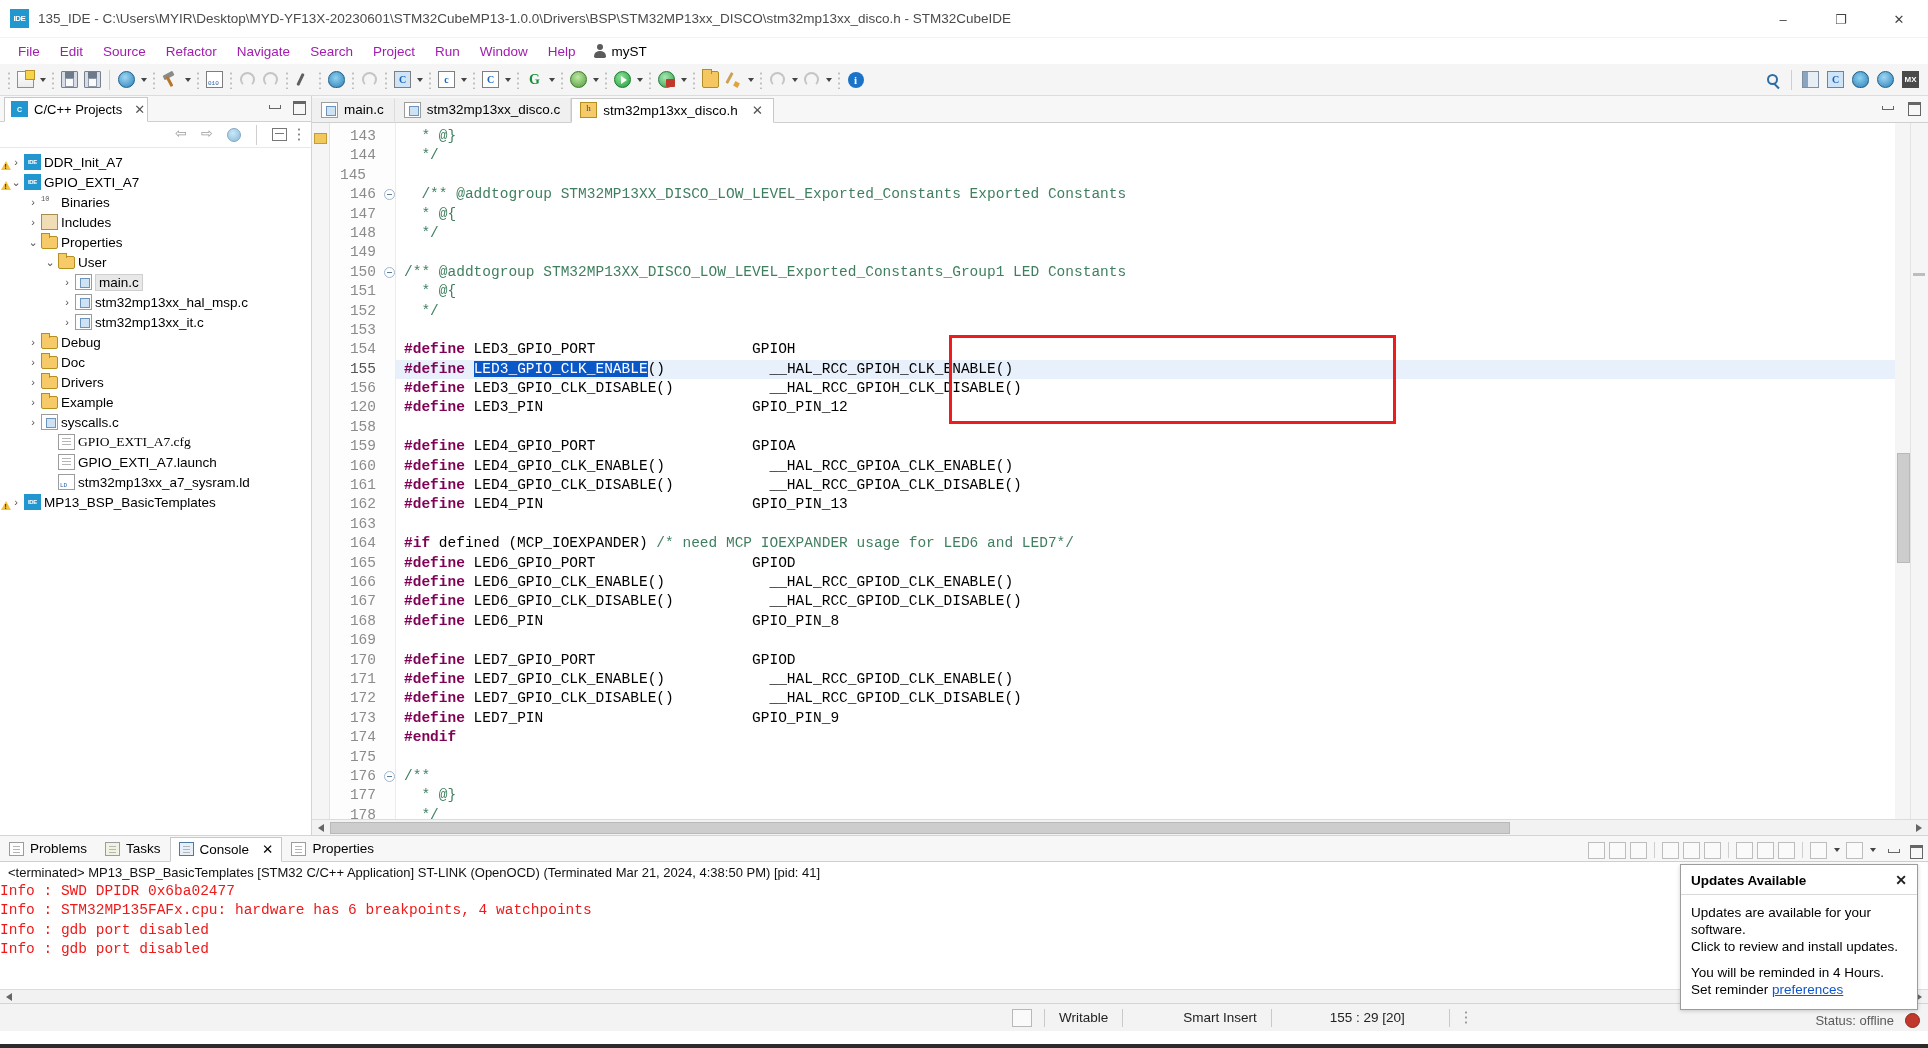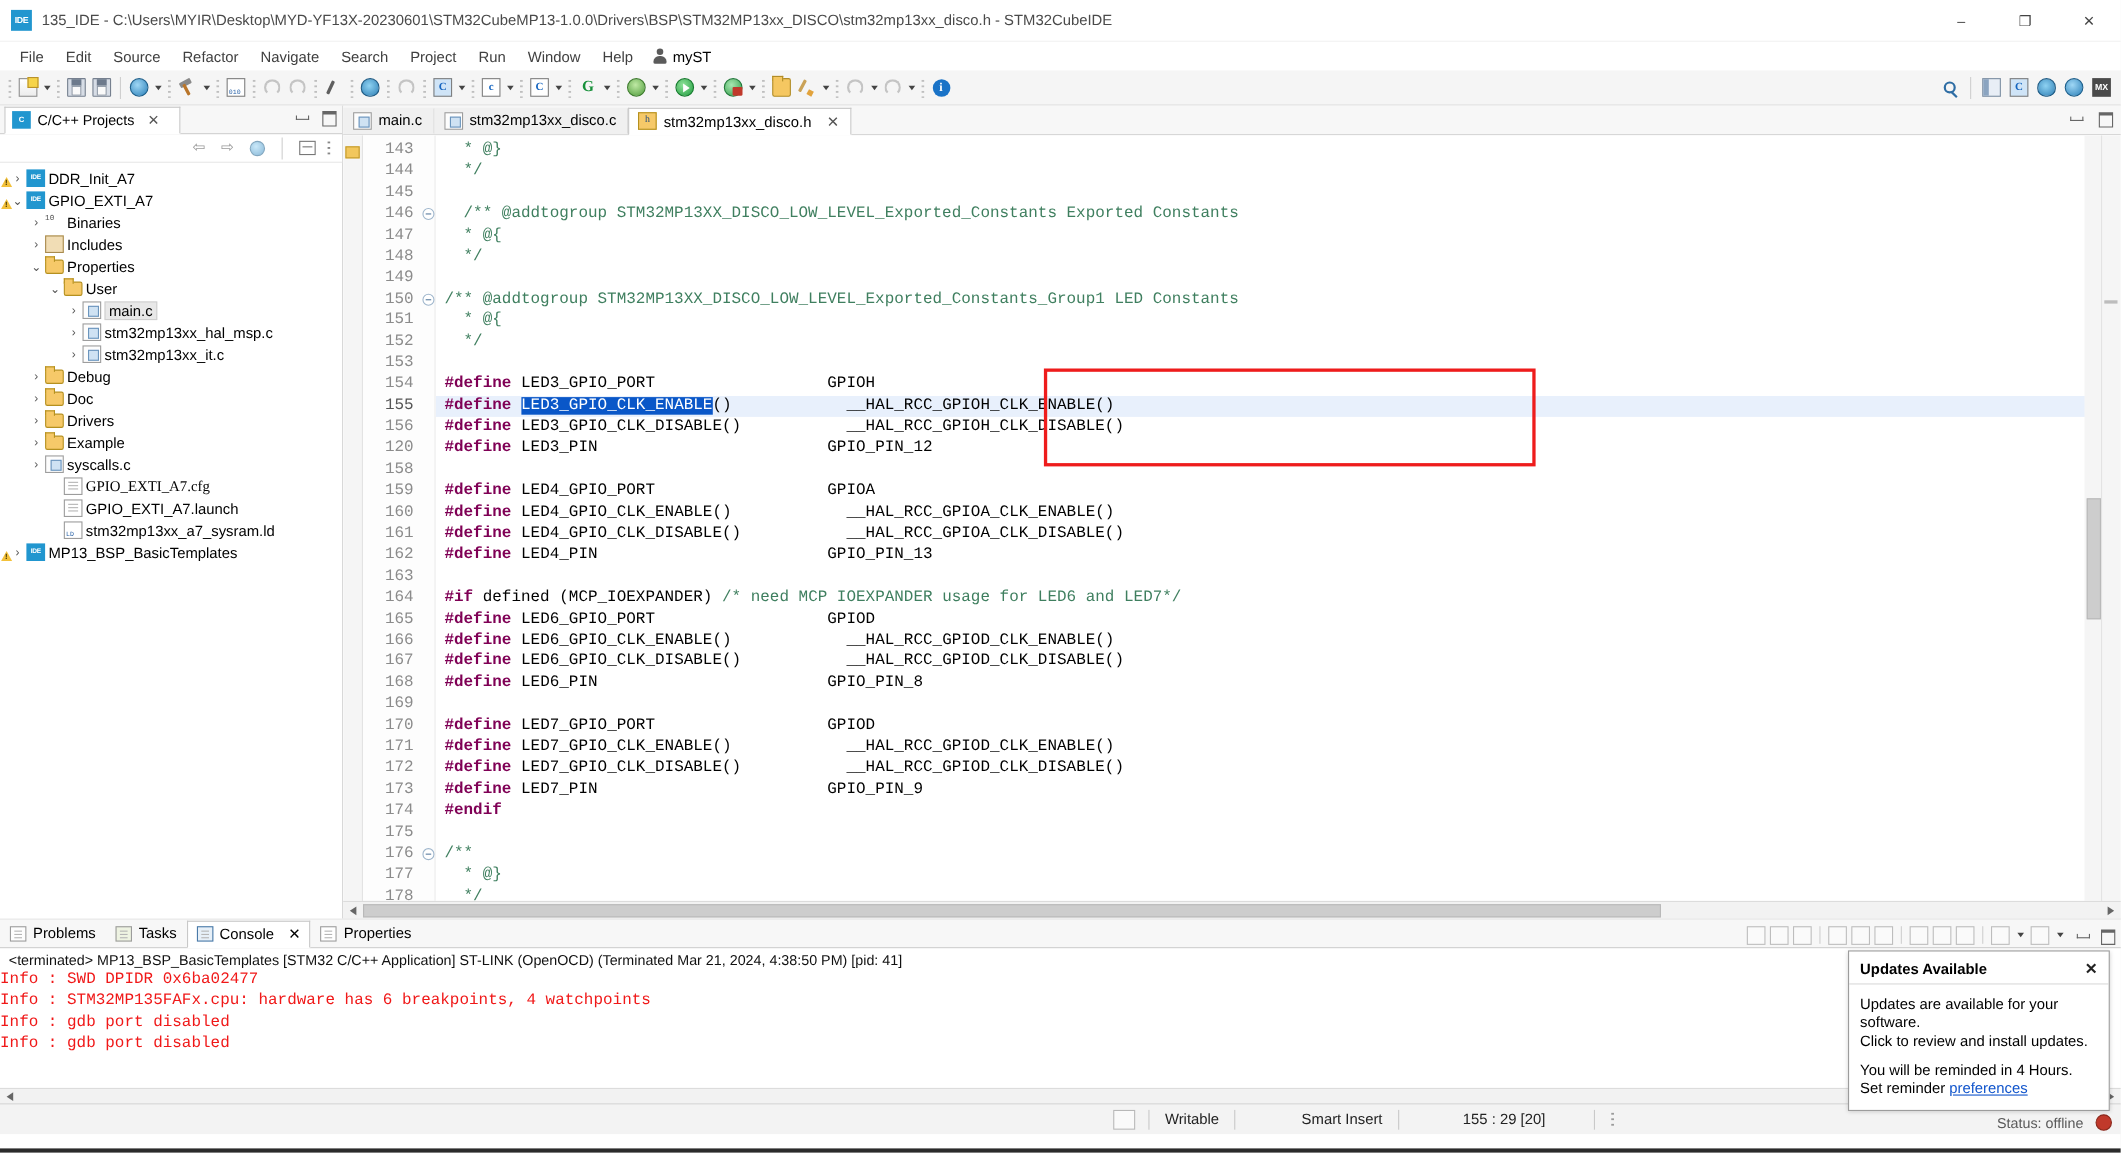--- a/index.html
+++ b/index.html
@@ -24,21 +24,21 @@
     background: #2196cf; color: #fff; font-size: 8px; font-weight: bold;
     display: flex; align-items: center; justify-content: center; letter-spacing: -0.4px;
   }
   .title-text { font-size: 13.5px; color: #4a4a4a; white-space: nowrap; }
   .winbtns { position: absolute; right: 0; top: 0; height: 38px; display: flex; }
   .winbtn { width: 58px; height: 38px; display: flex; align-items: center; justify-content: center;
             font-size: 13px; color: #444; }
 
   
   .menubar { height: 26px; background: #ffffff; display: flex; align-items: center; padding-left: 8px; }
-  .menu-item { padding: 3px 10px; font-size: 13.5px; color: #404040; cursor: default; }
+  .menu-item { padding: 3px 10px; font-size: 13.5px; color: #a21caf; cursor: default; }
   .myst { display: flex; align-items: center; gap: 5px; padding: 3px 8px; font-size: 13.5px; }
   .person-glyph { width: 13px; height: 15px; position: relative; }
   .person-glyph::before { content: ""; position: absolute; left: 3.5px; top: 0; width: 6px; height: 6px;
     border-radius: 50%; background: #5b5b5b; }
   .person-glyph::after { content: ""; position: absolute; left: 0.5px; top: 7px; width: 12px; height: 7px;
     border-radius: 6px 6px 2px 2px; background: #5b5b5b; }
 
   
   .toolbar { height: 32px; background: #f5f5f5; border-bottom: 1px solid #dcdcdc;
              display: flex; align-items: center; padding: 0 4px; position: relative; }
@@ -102,21 +102,21 @@
   .ico.mx { background:#4a4a4a; color:#fff; font-size:8px; font-weight:bold; display:flex;
      align-items:center; justify-content:center;}
 
   
   .main { display: flex; height: 739px; }
 
   
   .explorer { width: 312px; border-right: 1px solid #d4d4d4; background: #ffffff; display: flex; flex-direction: column; }
   .view-tabbar { height: 26px; background: #f7f7f7; display: flex; align-items: flex-end;
                  border-bottom: 1px solid #d0d0d0; position: relative; }
-  .view-tab { display: flex; align-items: center; gap: 6px; padding: 3px 18px 4px 6px; background: #fff;
+  .view-tab { display: flex; align-items: center; gap: 6px; padding: 3px 2px 4px 6px; background: #fff;
               border: 1px solid #c8c8c8; border-bottom: 1px solid #fff; font-size: 13px; margin-left: 4px;
               position: relative; top: 1px; }
   .view-tab .x { margin-left: 6px; color: #555; font-size: 13px; }
   .view-minmax { position: absolute; right: 6px; top: 4px; display: flex; gap: 10px; }
   .minbtn, .maxbtn { width: 14px; height: 12px; position: relative; }
   .minbtn::after { content:""; position:absolute; left:2px; bottom:3px; width:10px; height:3px; border:1px solid #666; border-top:none;}
   .maxbtn::after { content:""; position:absolute; left:2px; top:1px; width:11px; height:10px; border:1px solid #666; border-top-width:3px;}
   .view-toolbar { height: 26px; background: #ffffff; display: flex; align-items: center; justify-content: flex-end;
                   gap: 10px; padding-right: 10px; border-bottom: 1px solid #e8e8e8; }
   .arrowL, .arrowR { width: 16px; height: 14px; position: relative; }
@@ -532,21 +532,21 @@
         </div>
       </div>
 
       <div class="code-wrap">
         <div class="ruler-col">
           <div style="position:absolute;top:10px;left:2px;width:13px;height:11px;background:#f2c75c;border:1px solid #c39c2e;"></div>
         </div>
         <div class="gutter" id="gutter">
             <div style="height: 19.4px;">143</div>
             <div style="height: 19.4px;">144</div>
-            <div style="height: 19.4px;">145</div>
+            <div style="height: 19.4px; text-align: center;">145</div>
             <div style="height: 19.4px;">146</div>
             <div style="height: 19.4px;">147</div>
             <div style="height: 19.4px;">148</div>
             <div style="height: 19.4px;">149</div>
             <div style="height: 19.4px;">150</div>
             <div style="height: 19.4px;">151</div>
             <div style="height: 19.4px;">152</div>
             <div style="height: 19.4px;">153</div>
             <div style="height: 19.4px;">154</div>
             <div style="height: 19.4px; color: rgb(85, 85, 85);">155</div>

